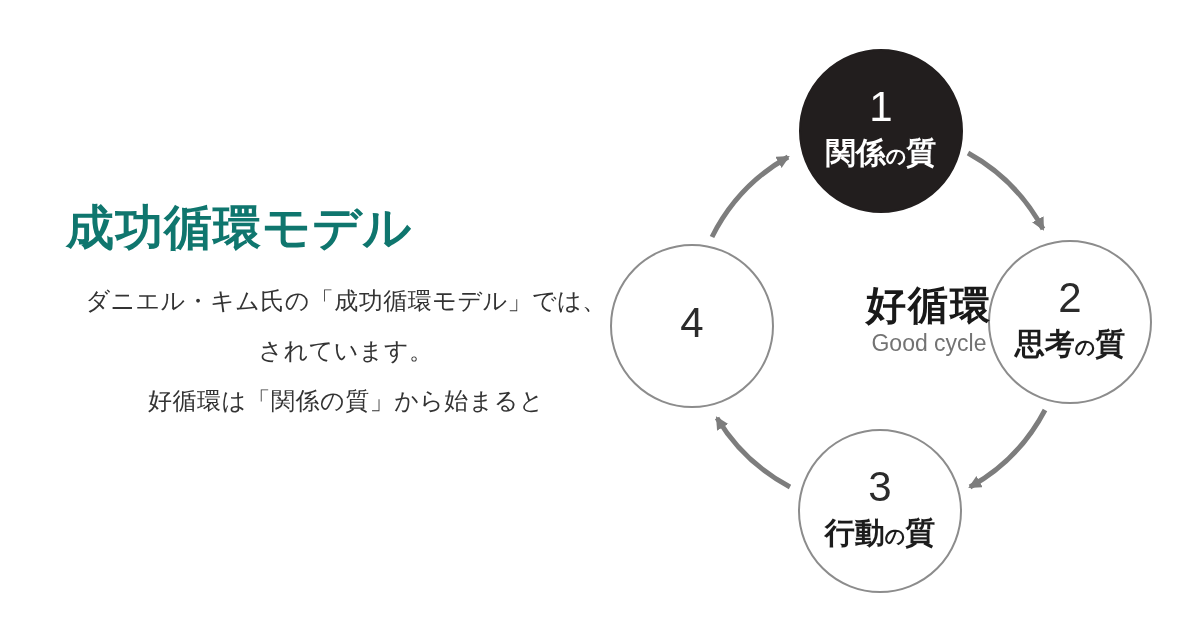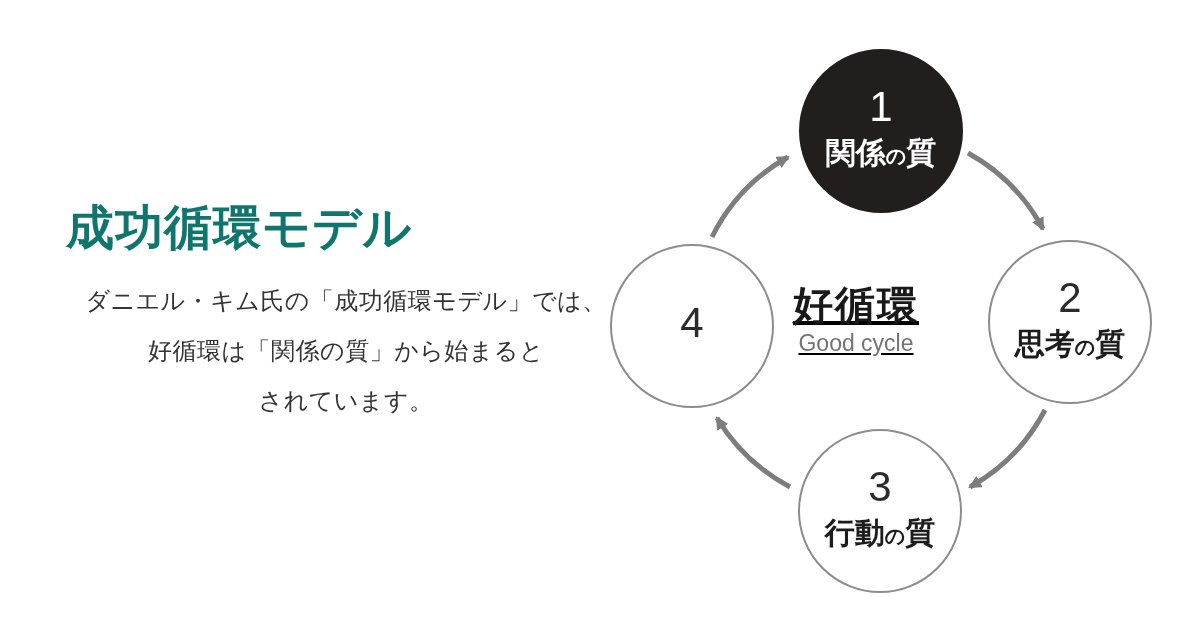--- a/index.html
+++ b/index.html
@@ -38,42 +38,41 @@
   }
   .node-label .particle{font-size:20px;}
   .node.dark{background:#221e1e;border-color:#221e1e;}
   .node.dark .node-num,.node.dark .node-label{color:#ffffff;}
   .node-1{left:799px;top:49px;}
   .node-2{left:988px;top:240px;}
   .node-3{left:798px;top:429px;}
   .node-4{left:610px;top:244px;}
   
   .center-label{
-    position:absolute;left:856px;top:285px;transform:translateX(-50%);
+    position:absolute;left:929px;top:285px;transform:translateX(-50%);
     text-align:center;
-    text-decoration:underline;
   }
   .center-title{
     font-size:40px;font-weight:800;color:#191919;
     letter-spacing:2px;line-height:1;white-space:nowrap;
   }
   .center-sub{
     font-size:23px;font-weight:500;color:#737373;
     margin-top:7px;line-height:1;white-space:nowrap;
   }
 </style>
 </head>
 <body>
 
 <div class="intro">
   <div class="intro-title">成功循環モデル</div>
   <div class="intro-body">
     <div class="intro-line">ダニエル・キム氏の「成功循環モデル」では、</div>
+    <div class="intro-line">されています。</div>
     <div class="intro-line">好循環は「関係の質」から始まると</div>
-    <div class="intro-line">されています。</div>
   </div>
 </div>
 
 <svg class="arrows-svg" viewBox="0 0 1200 630" aria-hidden="true">
   <defs>
     <marker id="ah" markerUnits="userSpaceOnUse" markerWidth="18" markerHeight="18" refX="11" refY="6.5" orient="auto">
       <path d="M0,0 L13,6.5 L0,13 Z" fill="#7d7d7d"></path>
     </marker>
   </defs>
   <path class="arrow-path" d="M 712 237 A 188 188 0 0 1 788 157" marker-end="url(#ah)"></path>

